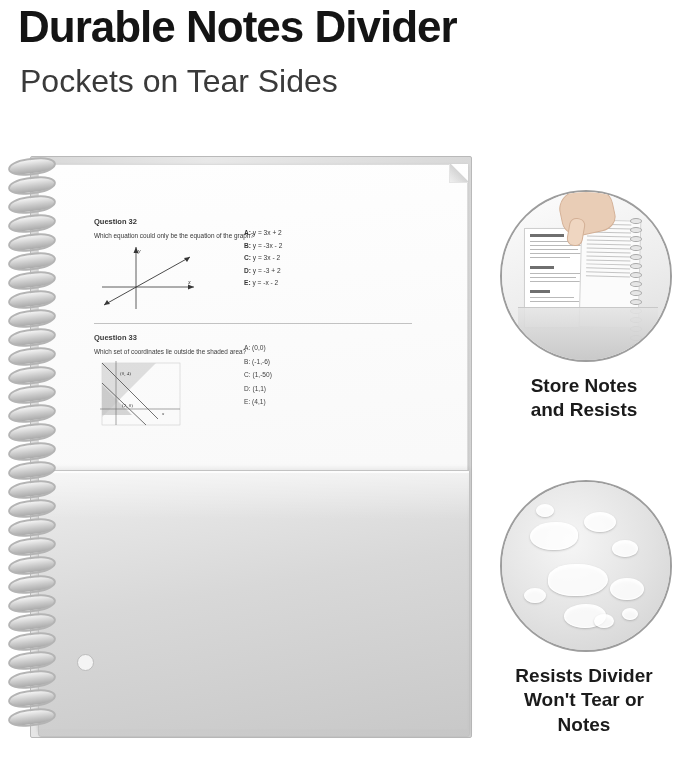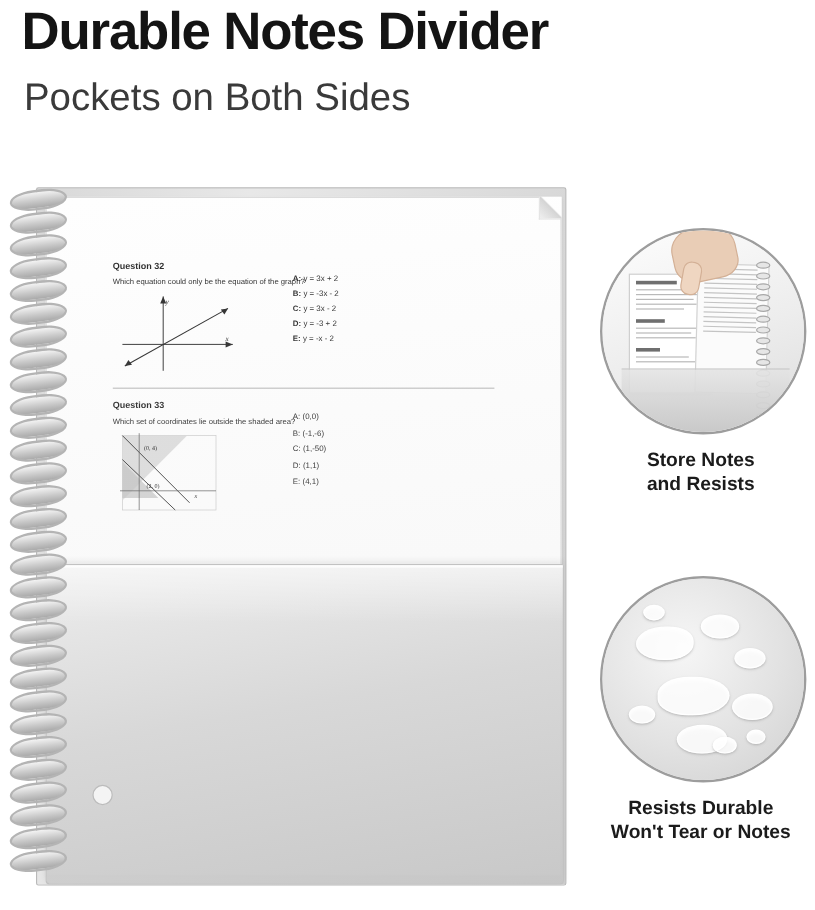--- a/index.html
+++ b/index.html
@@ -197,21 +197,21 @@
     height: 168px;
     border-radius: 50%;
     border: 2px solid #9d9d9d;
     overflow: hidden;
     position: relative;
     background: #f0f0f0;
   }
   .feature-caption {
     margin-top: 12px;
     text-align: center;
-    font-size: 16px;
+    font-size: 19px;
     font-weight: bold;
     color: #1b1b1b;
     line-height: 1.28;
   }
 
   
   .c1-bg {
     position: absolute; inset: 0;
     background: linear-gradient(160deg, #fdfdfd 0%, #ededed 55%, #dcdcdc 100%);
   }
@@ -286,21 +286,21 @@
     position: absolute;
     background: rgba(255,255,255,0.75);
     border: 1px solid rgba(255,255,255,0.95);
     box-shadow: inset 0 2px 3px rgba(255,255,255,0.9), 0 1px 2px rgba(130,130,130,0.45);
   }
 </style>
 </head>
 <body>
 
 <div class="headline">Durable Notes Divider</div>
-<div class="subhead">Pockets on Both Sides</div>
+<div class="subhead">Pockets on Tear Sides</div>
 
 <div class="notebook">
 
   <div class="nb-backcover"></div>
 
   <div class="nb-page">
     <div class="nb-page-curl"></div>
 
     <div class="ws">
 
@@ -476,16 +476,16 @@
     <div class="drop" style="left:110px;top:58px;width:24px;height:15px;border-radius:50%;"></div>
     <div class="drop" style="left:46px;top:82px;width:58px;height:30px;border-radius:48% 52% 55% 45%;"></div>
     <div class="drop" style="left:22px;top:106px;width:20px;height:13px;border-radius:50%;"></div>
     <div class="drop" style="left:108px;top:96px;width:32px;height:20px;border-radius:50%;"></div>
     <div class="drop" style="left:62px;top:122px;width:40px;height:22px;border-radius:52% 48% 50% 50%;"></div>
     <div class="drop" style="left:34px;top:22px;width:16px;height:11px;border-radius:50%;"></div>
     <div class="drop" style="left:92px;top:132px;width:18px;height:12px;border-radius:50%;"></div>
     <div class="drop" style="left:120px;top:126px;width:14px;height:10px;border-radius:50%;"></div>
   </div>
   <div class="feature-caption">
-    <div>Resists Durable</div>
+    <div>Resists Divider</div>
     <div>Won't Tear or Notes</div>
   </div>
 </div>
 
 </body></html>

